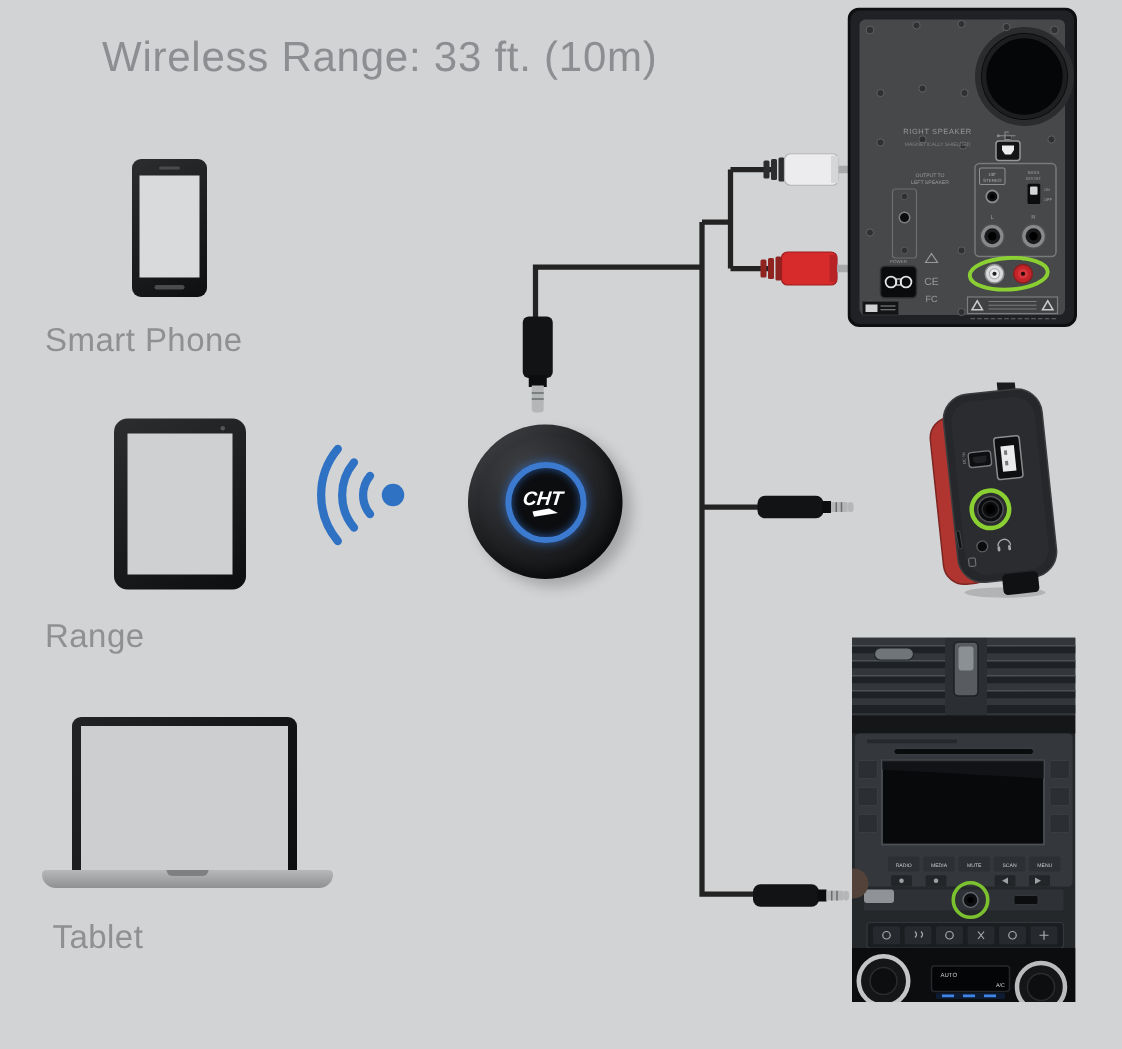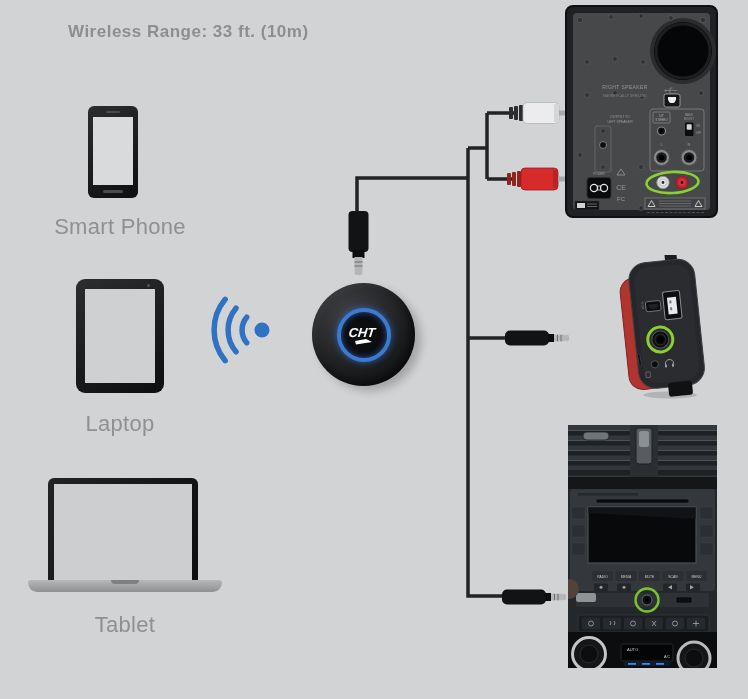--- a/index.html
+++ b/index.html
@@ -4,24 +4,24 @@
 <style>
   html,body{margin:0;padding:0;}
   body{
     width:748px;height:699px;position:relative;overflow:hidden;
     background:#d2d3d5;
     font-family:"Liberation Sans", sans-serif;
   }
   .abs{position:absolute;}
   #title{
     left:68px;top:22px;width:400px;
-    font-size:17px;color:#8d8e91;letter-spacing:.5px;font-weight:bold;
+    font-size:28px;color:#8d8e91;letter-spacing:.5px;
   }
   .dev-label{
-    text-align:center;font-size:22px;color:#8f9092;letter-spacing:.3px;
+    font-size:22px;color:#8f9092;letter-spacing:.3px;
   }
   
   #phone{left:88px;top:106px;width:50px;height:92px;border-radius:6px;
     background:linear-gradient(145deg,#2c2d2f,#0e0f10);}
   #phone .screen{position:absolute;left:5px;right:5px;top:11px;bottom:13px;background:#d9dadc;}
   #phone .ear{position:absolute;left:18px;top:5px;width:14px;height:2px;border-radius:2px;background:#4a4b4d;}
   #phone .home{position:absolute;left:15px;bottom:5px;width:20px;height:3px;border-radius:2px;background:#4a4b4d;}
   
   #tablet{left:76px;top:279px;width:88px;height:114px;border-radius:9px;
     background:linear-gradient(150deg,#2c2d2f,#0d0e0f);}
@@ -53,21 +53,21 @@
   <div class="ear"></div>
   <div class="screen"></div>
   <div class="home"></div>
 </div>
 <div class="abs dev-label" style="left:30px;top:214px;width:180px;">Smart Phone</div>
 
 <div id="tablet" class="abs">
   <div class="cam"></div>
   <div class="screen"></div>
 </div>
-<div class="abs dev-label" style="left:30px;top:411px;width:180px;">Laptop</div>
+<div class="abs dev-label" style="left:30px;top:411px;width:180px;">Range</div>
 
 <div id="laptop-screen" class="abs">
   <div class="screen"></div>
 </div>
 <div id="laptop-base" class="abs">
   <div class="notch"></div>
 </div>
 <div class="abs dev-label" style="left:35px;top:612px;width:180px;">Tablet</div>
 
 <svg class="abs" style="left:200px;top:295px;" width="80" height="75" viewBox="0 0 80 75">

